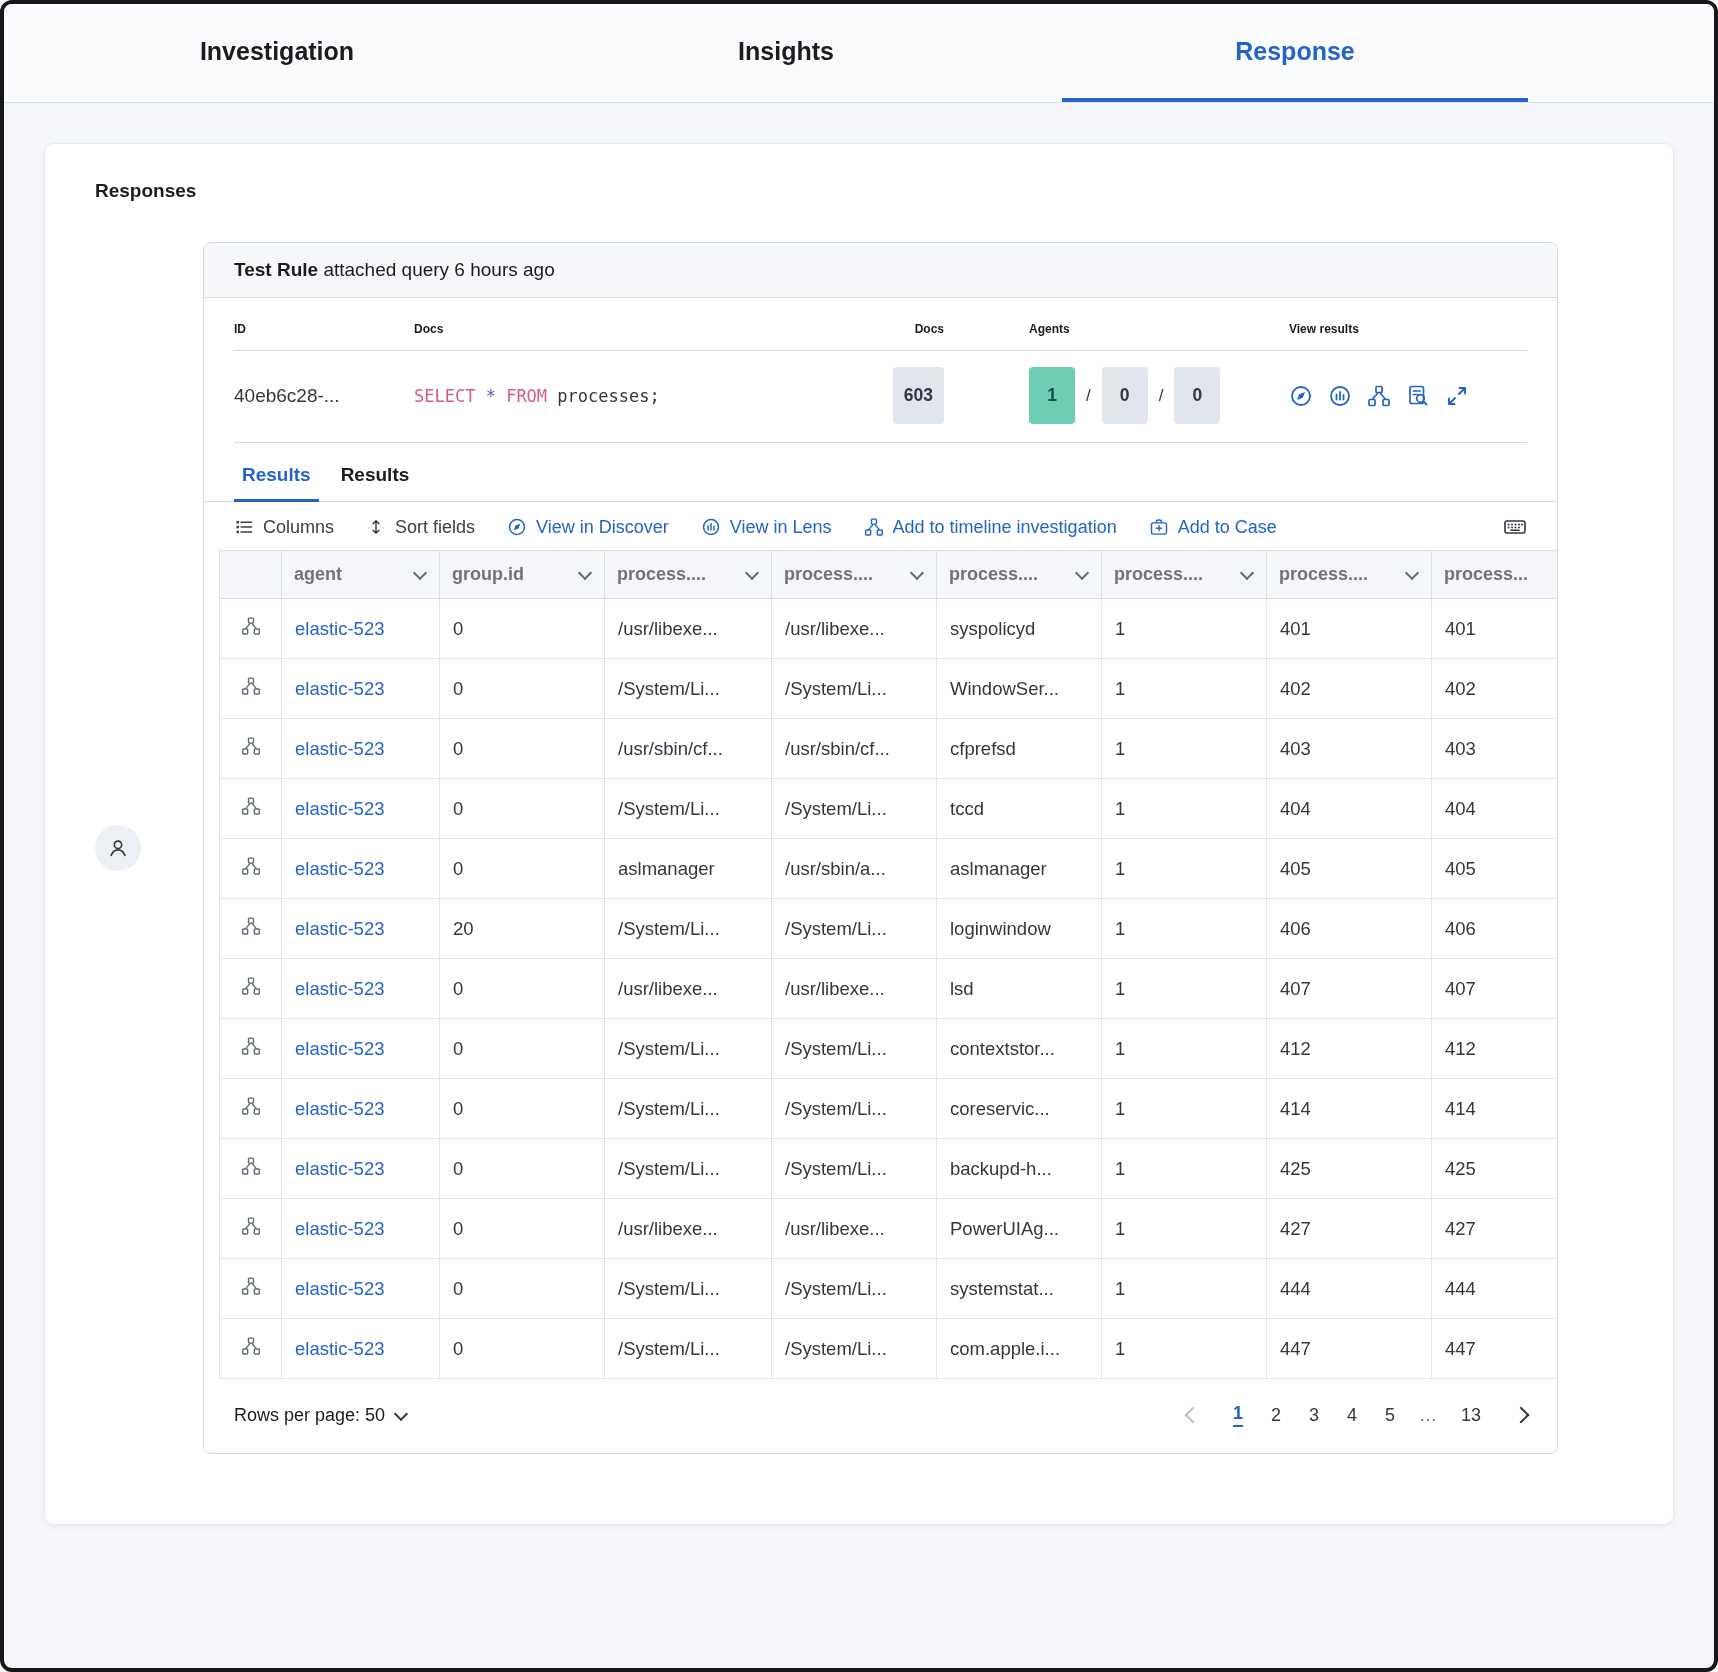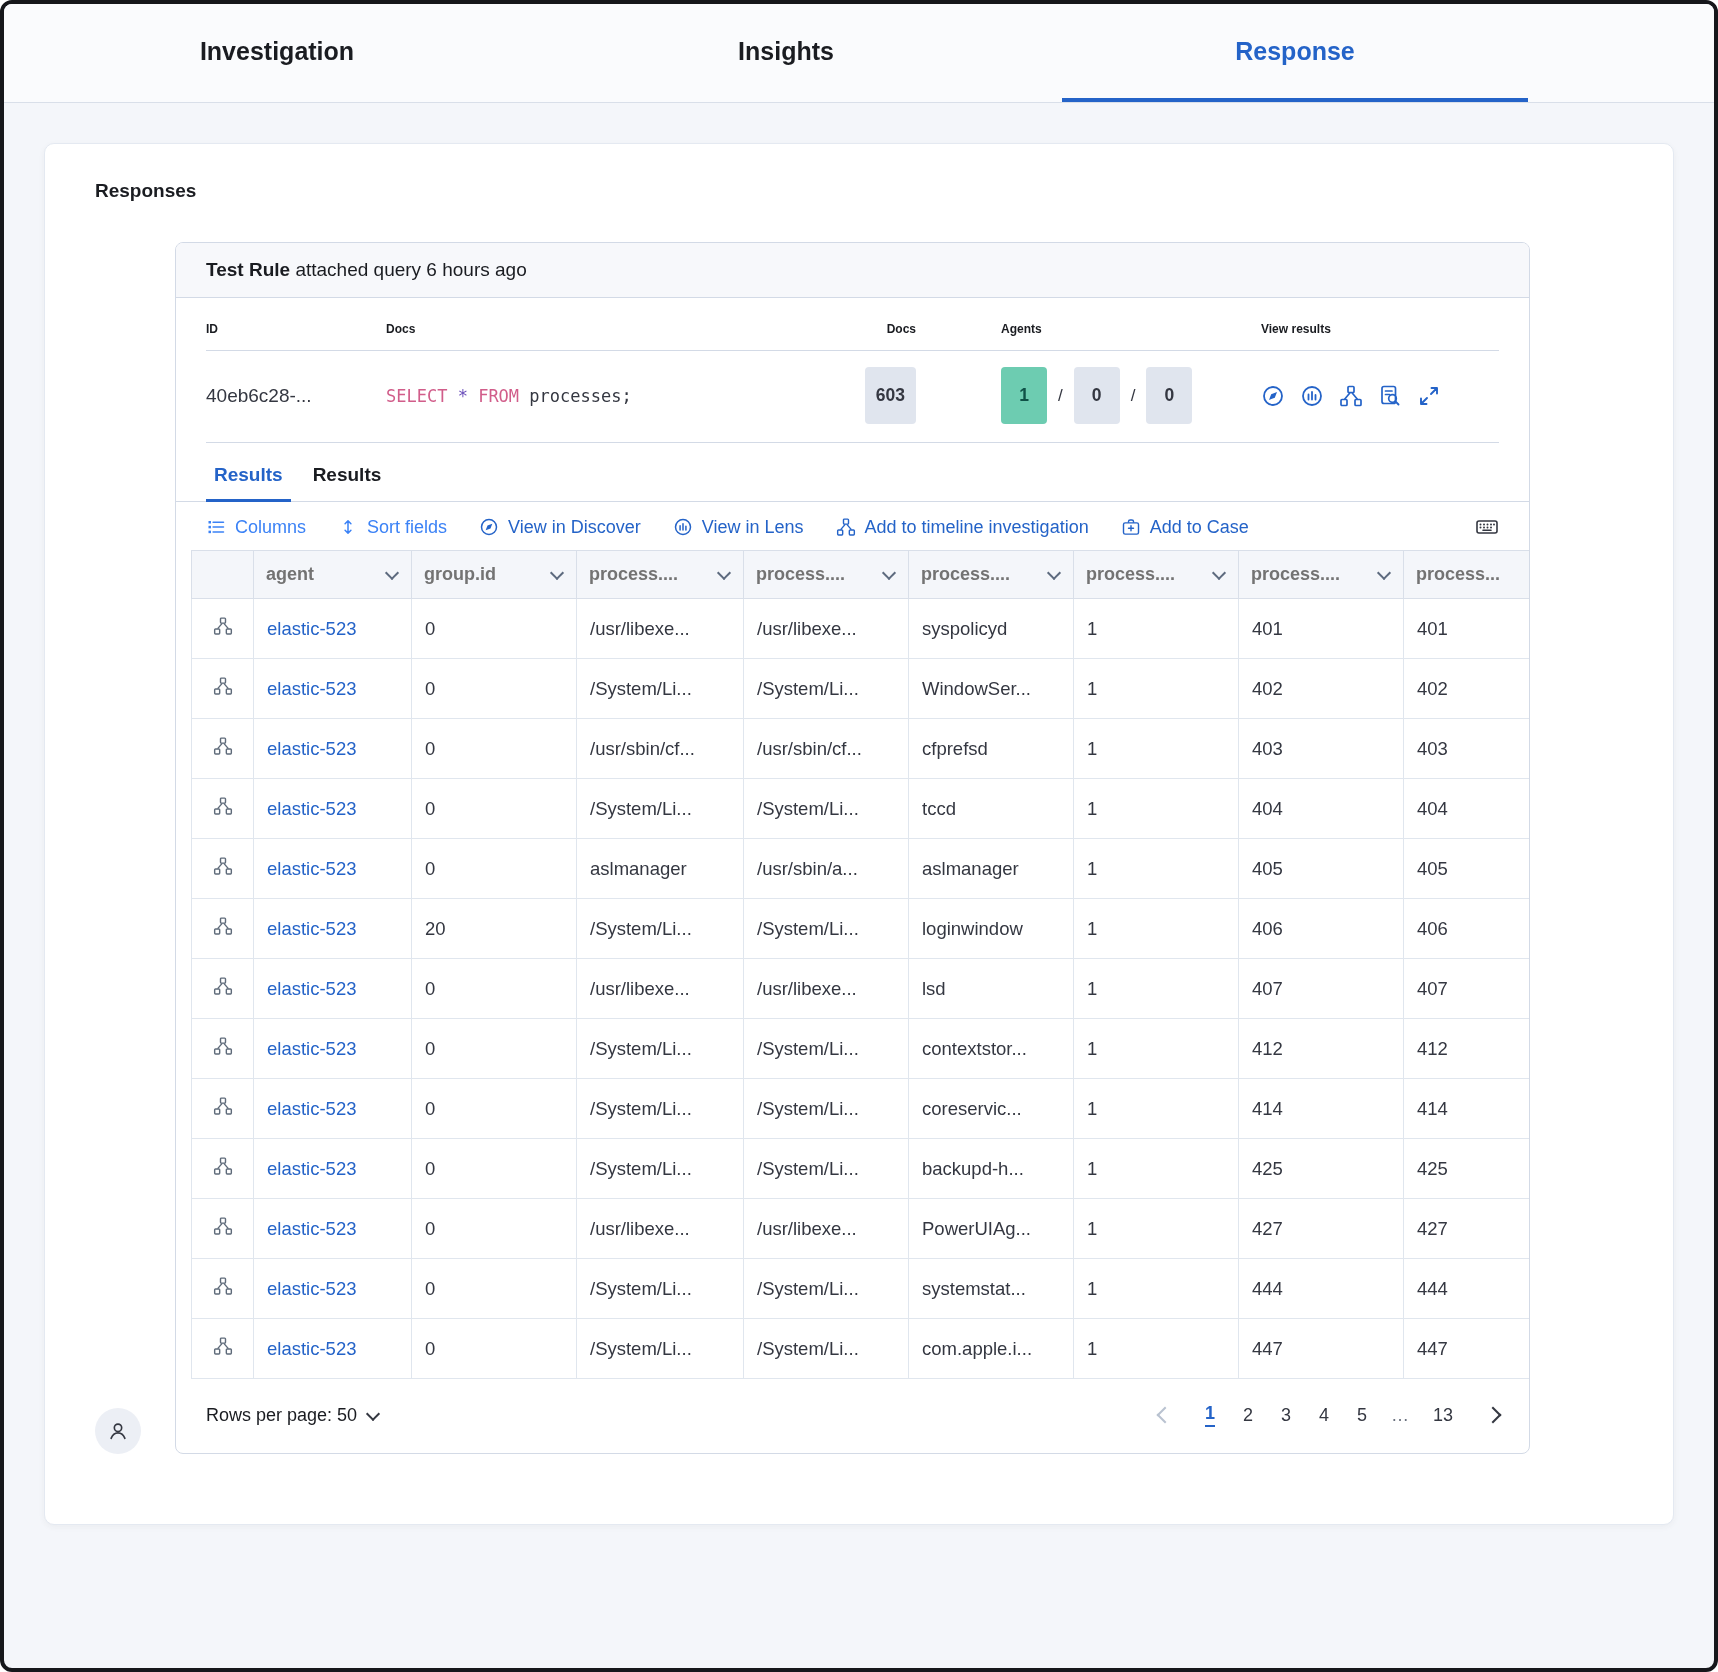--- a/index.html
+++ b/index.html
@@ -8,21 +8,21 @@
 
   
   .tabbar{height:99px;background:#fafbfd;border-bottom:1px solid #d9dfe9;display:flex;align-items:stretch;padding:0 40px;gap:43px;box-sizing:border-box;}
   .tab{width:466px;display:flex;align-items:center;justify-content:center;font-size:25px;font-weight:700;color:#1a1c21;border-bottom:4px solid transparent;box-sizing:border-box;cursor:pointer;}
   .tab.active{color:#2463c8;border-bottom-color:#2463c8;}
 
   
   .card{margin:40px 40px 0;background:#fff;border:1px solid #e4e9f1;border-radius:10px;box-shadow:0 2px 6px rgba(52,55,65,.05);padding:36px 25px 70px;box-sizing:border-box;min-height:1372px;}
   .card-heading{font-size:19px;font-weight:700;color:#1a1c21;margin:0 0 40px 25px;}
 
-  .event-row{display:flex;align-items:flex-end;padding-left:25px;}
+  .event-row{display:flex;align-items:center;padding-left:25px;gap:28px;}
   .avatar-col{width:80px;flex:none;}
   .avatar{width:46px;height:46px;border-radius:50%;background:#eceff5;display:flex;align-items:center;justify-content:center;color:#343741;}
 
   .event-panel{width:1353px;flex:none;border:1px solid #d3dae6;border-radius:8px;background:#fff;overflow:hidden;}
   .event-header{background:#f7f8fb;border-bottom:1px solid #d3dae6;padding:16px 30px;font-size:19px;color:#1a1c21;}
   .event-header .bold{font-weight:700;}
 
   
   .summary{padding:0 30px;}
   .summary-grid{display:grid;grid-template-columns:180px 470px 60px 85px 260px 1fr;align-items:center;}
@@ -41,21 +41,21 @@
   .ic20{width:20px;height:20px;}
   .ic22{width:22px;height:22px;}
 
   
   .rtabs{display:flex;gap:14px;padding:4px 30px 0;border-bottom:1px solid #d3dae6;}
   .rtab{padding:17px 8px 13px;font-size:19px;font-weight:700;color:#1a1c21;border-bottom:3px solid transparent;margin-bottom:-1px;cursor:pointer;}
   .rtab.active{color:#2463c8;border-bottom-color:#2463c8;}
 
   
   .toolbar{display:flex;align-items:center;gap:32px;padding:13px 30px 11px;font-size:18px;}
-  .titem{display:flex;align-items:center;gap:9px;color:#3b82f6;font-weight:500;cursor:pointer;}
+  .titem{display:flex;align-items:center;gap:9px;color:#404040;font-weight:500;cursor:pointer;}
   .titem.tlink{color:#2463c8;}
   .kb{margin-left:auto;color:#343741;cursor:pointer;}
 
   
   .grid-wrap{margin-left:15px;overflow:hidden;width:1338px;}
   table.grid{border-collapse:collapse;table-layout:fixed;width:1372px;font-size:18.5px;}
   .grid th,.grid td{border:1px solid #e0e6ee;}
   .grid thead th{background:#f4f6fa;border-color:#d9dfe9;font-weight:700;font-size:18px;text-align:left;padding:12px 12px;height:48px;box-sizing:border-box;color:#737373;}
   .th-inner{display:flex;align-items:center;justify-content:space-between;}
   .chev{width:8px;height:8px;border-right:2px solid #5d6a7e;border-bottom:2px solid #5d6a7e;transform:rotate(45deg);display:inline-block;flex:none;margin:-3px 2px 0 6px;}

